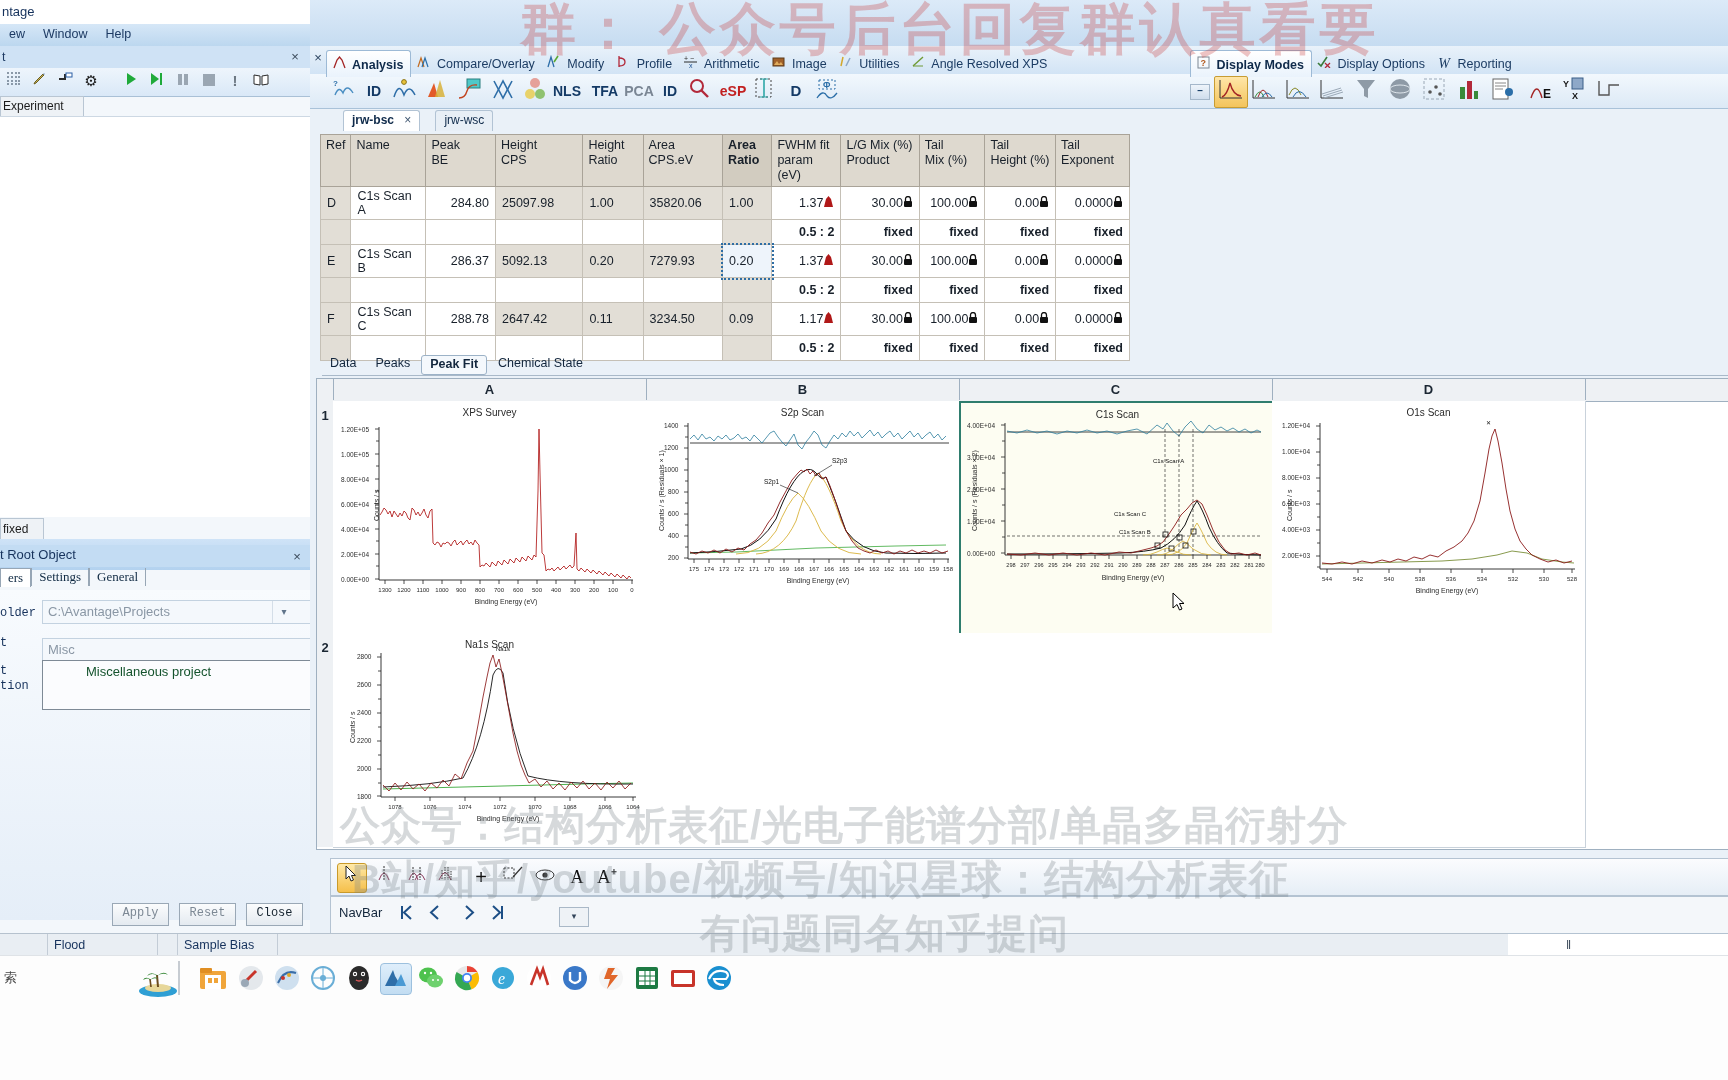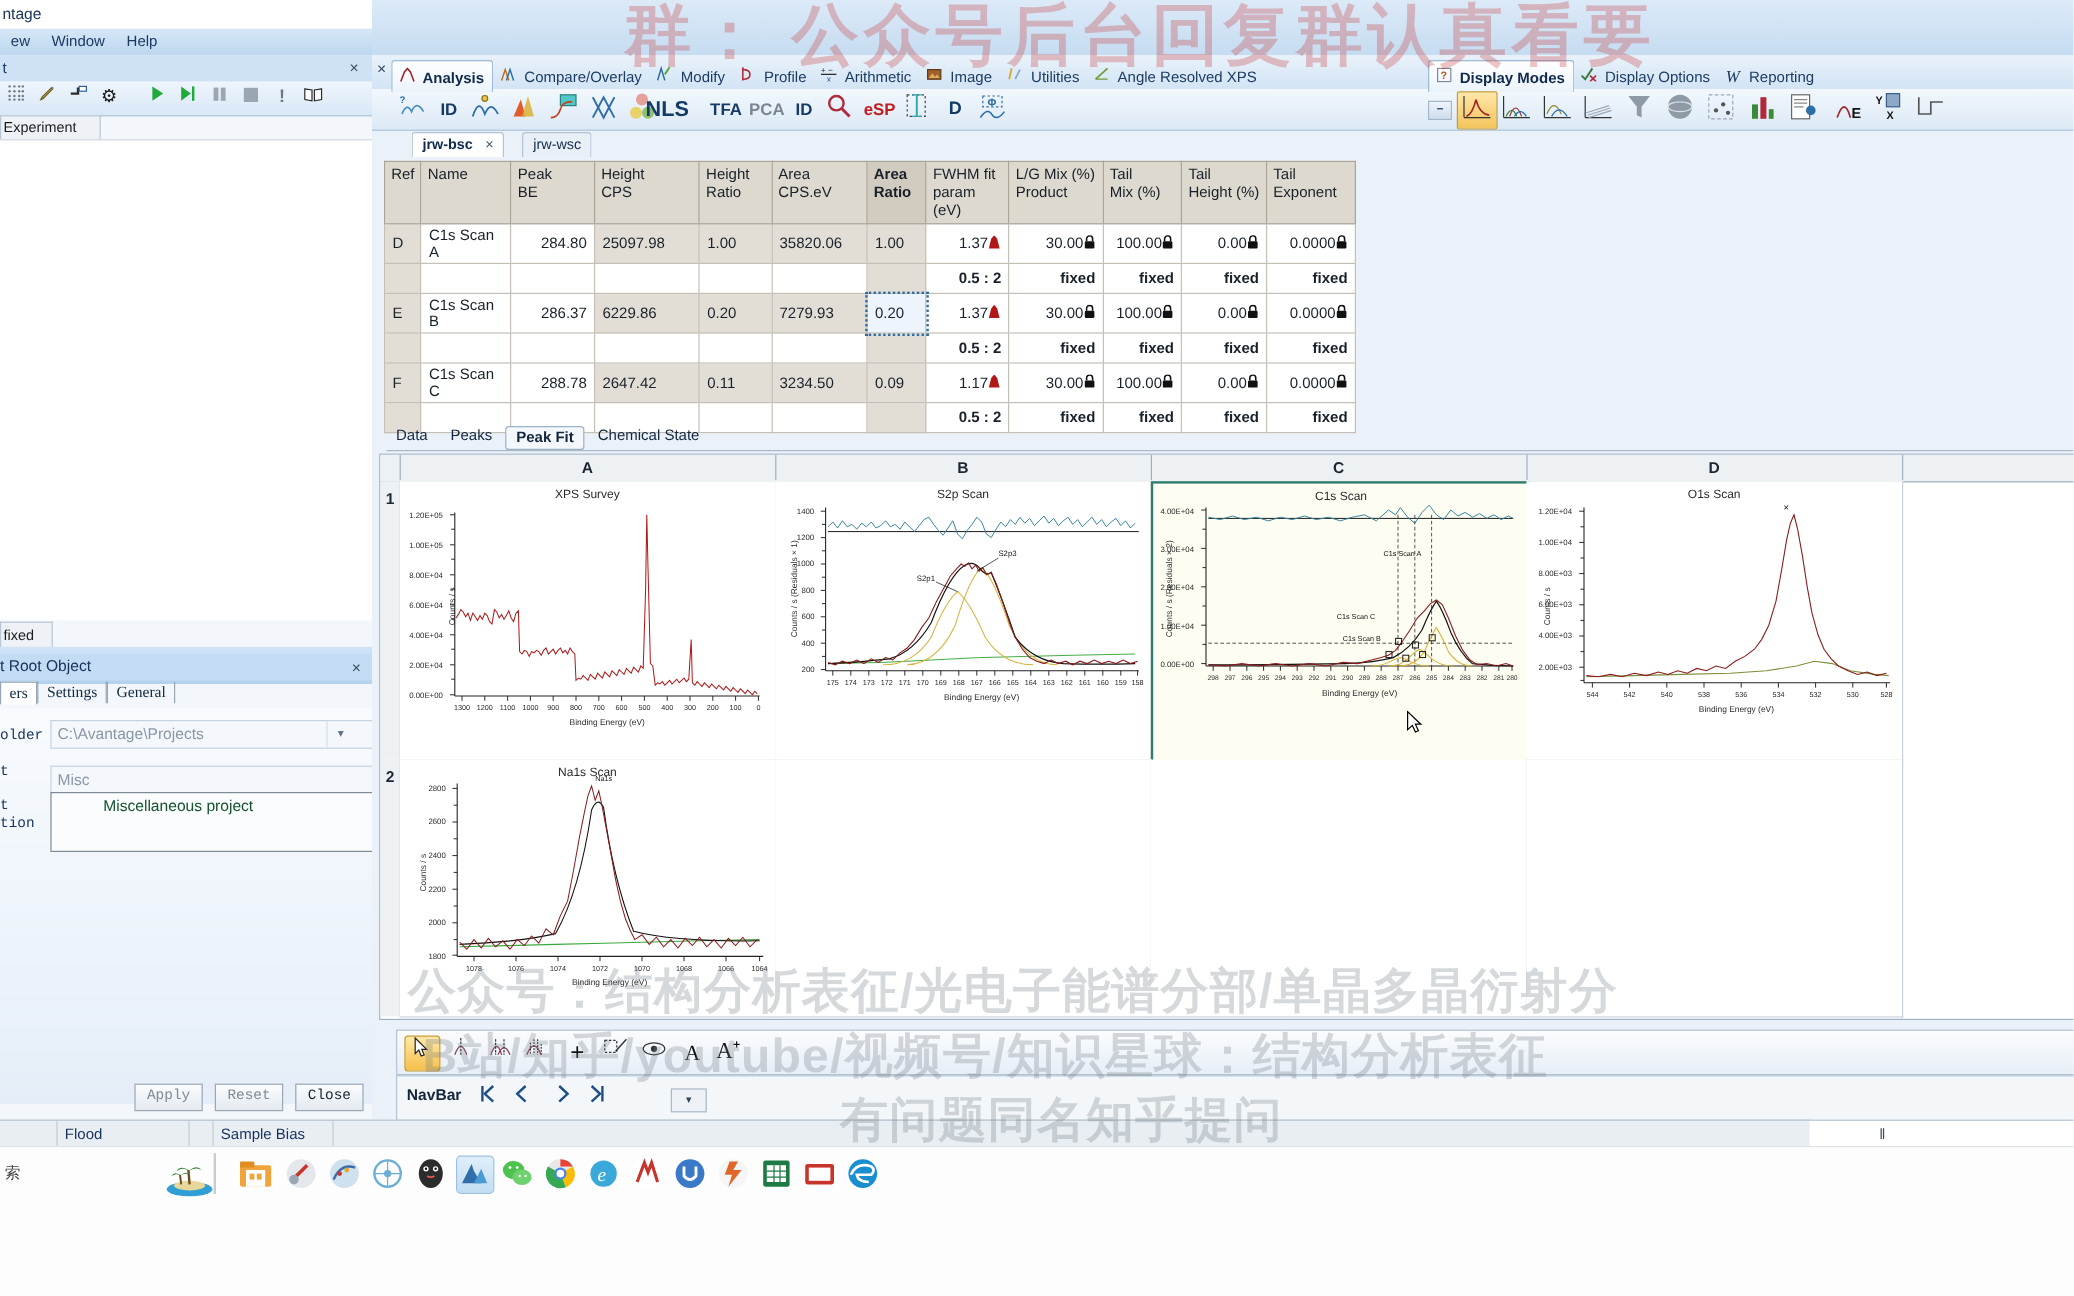--- a/index.html
+++ b/index.html
@@ -120,21 +120,21 @@
       overflow:hidden;}
   .cell.selected{border:2px solid #2f7d6e;background:#fdfdf2;}
   .plot-title{position:absolute;width:100%;text-align:center;top:6px;font-size:10px;color:#2b2b2b;}
 
   
   #btoolbar{left:330px;top:858px;width:1398px;height:36px;
       background:linear-gradient(#fbfcfe,#e6eef6);border:1px solid #b4c3d2;}
   .bticon{position:absolute;top:4px;width:28px;height:28px;line-height:28px;text-align:center;font-size:15px;color:#27415e;}
   .bticon.active{background:linear-gradient(#ffe9a8,#f5bf4a);border:1px solid #c99a2a;border-radius:3px;}
   #navbar{left:330px;top:896px;width:1398px;height:36px;background:#f4f7fa;border:1px solid #b4c3d2;}
-  #navbar-label{position:absolute;left:8px;top:8px;font-size:13px;color:#13263b;font-weight:bold;}
+  #navbar-label{position:absolute;left:8px;top:8px;font-size:13px;color:#13263b;}
   .navbtn{position:absolute;top:6px;width:24px;height:24px;line-height:24px;text-align:center;
       font-size:15px;color:#1d4f86;}
   #nav-combo{position:absolute;left:228px;top:10px;width:28px;height:18px;background:#eef2f6;
       border:1px solid #a9b8c7;font-size:9px;text-align:center;line-height:17px;color:#33455a;}
 
   
   .wm{position:absolute;color:rgba(200,60,60,0.30);font-weight:bold;white-space:nowrap;pointer-events:none;}
   .wm-gray{position:absolute;color:rgba(120,128,136,0.30);font-weight:bold;white-space:nowrap;pointer-events:none;}
   #cursor-arrow{position:absolute;left:1172px;top:592px;width:14px;height:20px;pointer-events:none;}
 </style>
@@ -367,21 +367,21 @@
     <svg width="24" height="24" viewBox="0 0 24 24">
         <path d="M3 21 L12 4 L21 21" stroke="#2e6ea8" fill="none" stroke-width="1.6"></path>
         <path d="M3 4 L12 21 L21 4" stroke="#2e6ea8" fill="none" stroke-width="1.6"></path>
       </svg></div>
   <div class="ricon" style="left:194px;width:30px">
     <svg width="24" height="24" viewBox="0 0 24 24">
         <circle cx="12" cy="6" r="5" fill="#e5a09a"></circle>
         <circle cx="7" cy="17" r="5" fill="#e8d26a"></circle>
         <circle cx="17" cy="17" r="5" fill="#8fc270"></circle>
       </svg></div>
-  <div class="ricon" style="left:212px;width:34px;font-size:18px">NLS</div>
+  <div class="ricon" style="left:224px;width:34px;font-size:14px">NLS</div>
   <div class="ricon" style="left:262px;width:34px;font-size:14px">TFA</div>
   <div class="ricon" style="left:296px;width:34px;font-size:14px;color:#7a8694">PCA</div>
   <div class="ricon" style="left:330px;width:28px;font-size:14px">ID</div>
   <div class="ricon" style="left:358px;width:30px">
     <svg width="22" height="22" viewBox="0 0 22 22">
         <circle cx="9" cy="9" r="6" fill="none" stroke="#b2293a" stroke-width="2"></circle>
         <line x1="13" y1="13" x2="20" y2="20" stroke="#b2293a" stroke-width="2.4"></line>
       </svg></div>
   <div class="ricon" style="left:390px;width:34px;font-size:14px;color:#c22020">eSP</div>
   <div class="ricon" style="left:424px;width:28px">
@@ -595,21 +595,21 @@
         <td class="fixed">fixed</td>
         <td class="fixed">fixed</td>
         <td class="fixed">fixed</td>
         <td class="fixed">fixed</td>
       </tr>
 
       <tr>
         <td class="refcell">E</td>
         <td>C1s Scan B</td>
         <td class="num">286.37</td>
-        <td class="gray">6229.86</td>
+        <td class="gray">5092.13</td>
         <td class="gray">0.20</td>
         <td class="gray">7279.93</td>
         <td class="gray sel">0.20</td>
         <td class="num">
           <span class="redpk">
             <svg width="11" height="12" viewBox="0 0 11 12">
                 <path d="M1 11 L3 3 L5.5 0 L8 3 L10 11z" fill="#b01818"></path>
               </svg></span>
           <span>1.37</span></td>
         <td class="num">

